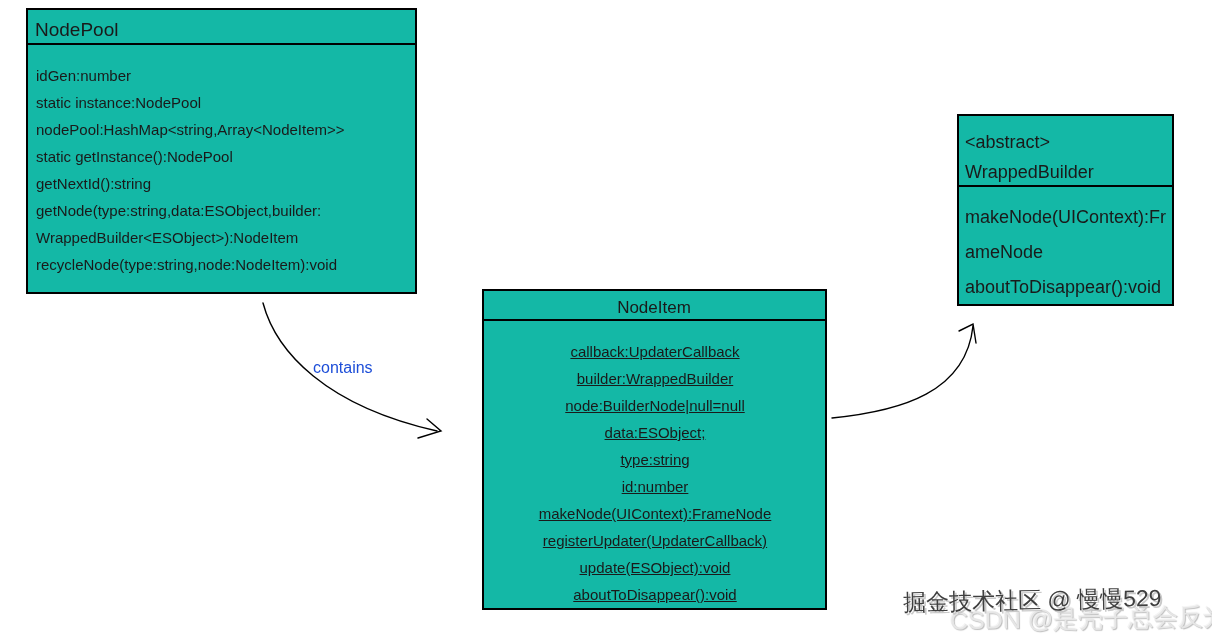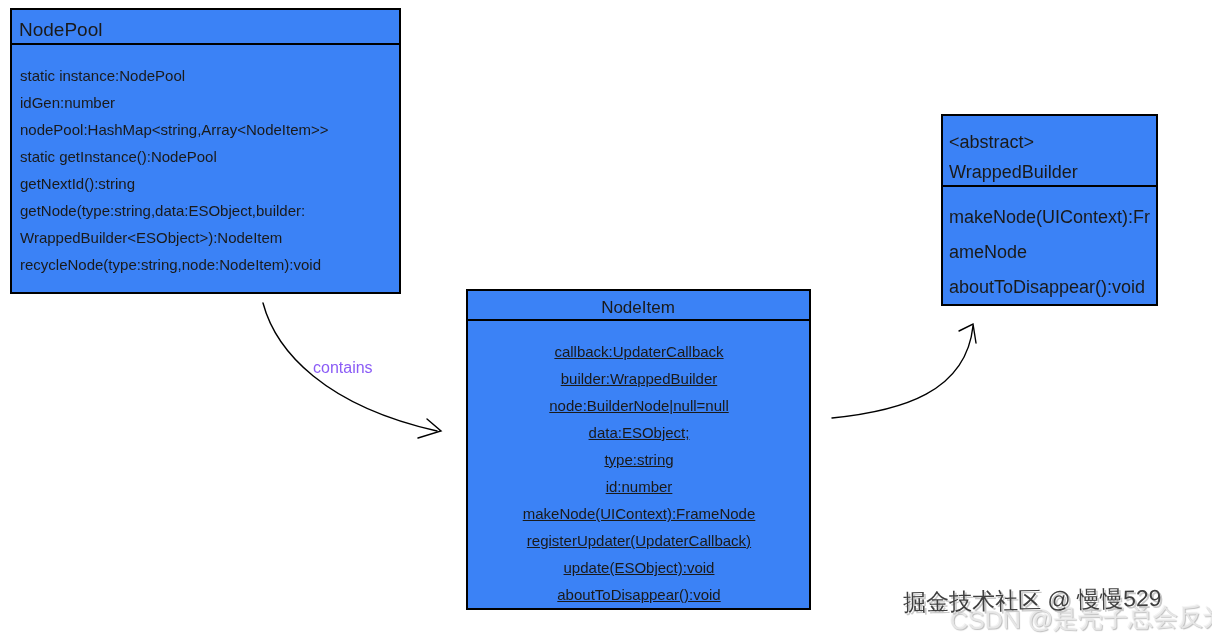--- a/index.html
+++ b/index.html
@@ -20,22 +20,23 @@
   }
   .arrows path {
     stroke: #000000;
     stroke-width: 1.4;
     fill: none;
     stroke-linecap: round;
   }
   .class-box {
     position: absolute;
     border: 2px solid #000000;
-    background: #3b82f6;
+    background: #14b8a6;
     box-sizing: border-box;
+    margin-left: 16px;
   }
   .class-title {
     box-sizing: border-box;
     border-bottom: 2px solid #000000;
     white-space: nowrap;
     overflow: hidden;
   }
   .class-body { box-sizing: border-box; }
   .member {
     white-space: nowrap;
@@ -75,21 +76,21 @@
     font-size: 18px;
     height: 35px;
     line-height: 35px;
   }
 
   .relation-label {
     position: absolute;
     left: 313px;
     top: 359px;
     font-size: 16px;
-    color: #8b5cf6;
+    color: #1d4ed8;
     white-space: nowrap;
   }
 
   .watermark-dark {
     position: absolute;
     left: 903px;
     top: 585px;
     font-size: 23px;
     color: #3f3f3f;
     text-shadow: 2px 2px 0 #c9c9c9;
@@ -117,22 +118,22 @@
   <svg class="arrows" width="1212" height="637" viewBox="0 0 1212 637">
     <path d="M 263 303 C 276 352 326 406 437 431"></path>
     <path d="M 427 419 L 441 431 L 418 438"></path>
     <path d="M 832 418 C 902 411 966 392 973 326"></path>
     <path d="M 959 331 L 973 324 L 976 343"></path>
   </svg>
 
   <div class="class-box" id="box-nodepool">
     <div class="class-title">NodePool</div>
     <div class="class-body">
+      <div class="member">idGen:number</div>
       <div class="member">static instance:NodePool</div>
-      <div class="member">idGen:number</div>
       <div class="member">nodePool:HashMap&lt;string,Array&lt;NodeItem&gt;&gt;</div>
       <div class="member">static getInstance():NodePool</div>
       <div class="member">getNextId():string</div>
       <div class="member">getNode(type:string,data:ESObject,builder:</div>
       <div class="member">WrappedBuilder&lt;ESObject&gt;):NodeItem</div>
       <div class="member">recycleNode(type:string,node:NodeItem):void</div>
     </div>
   </div>
 
   <div class="class-box" id="box-nodeitem">

